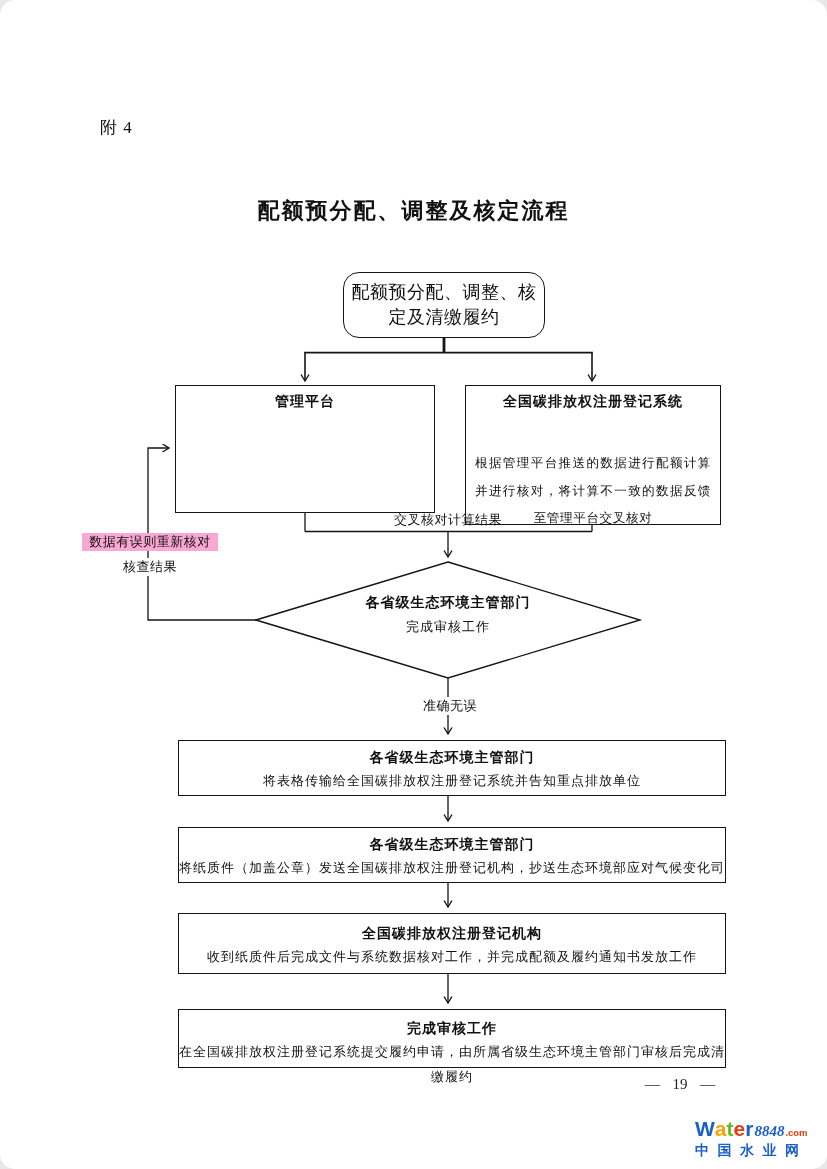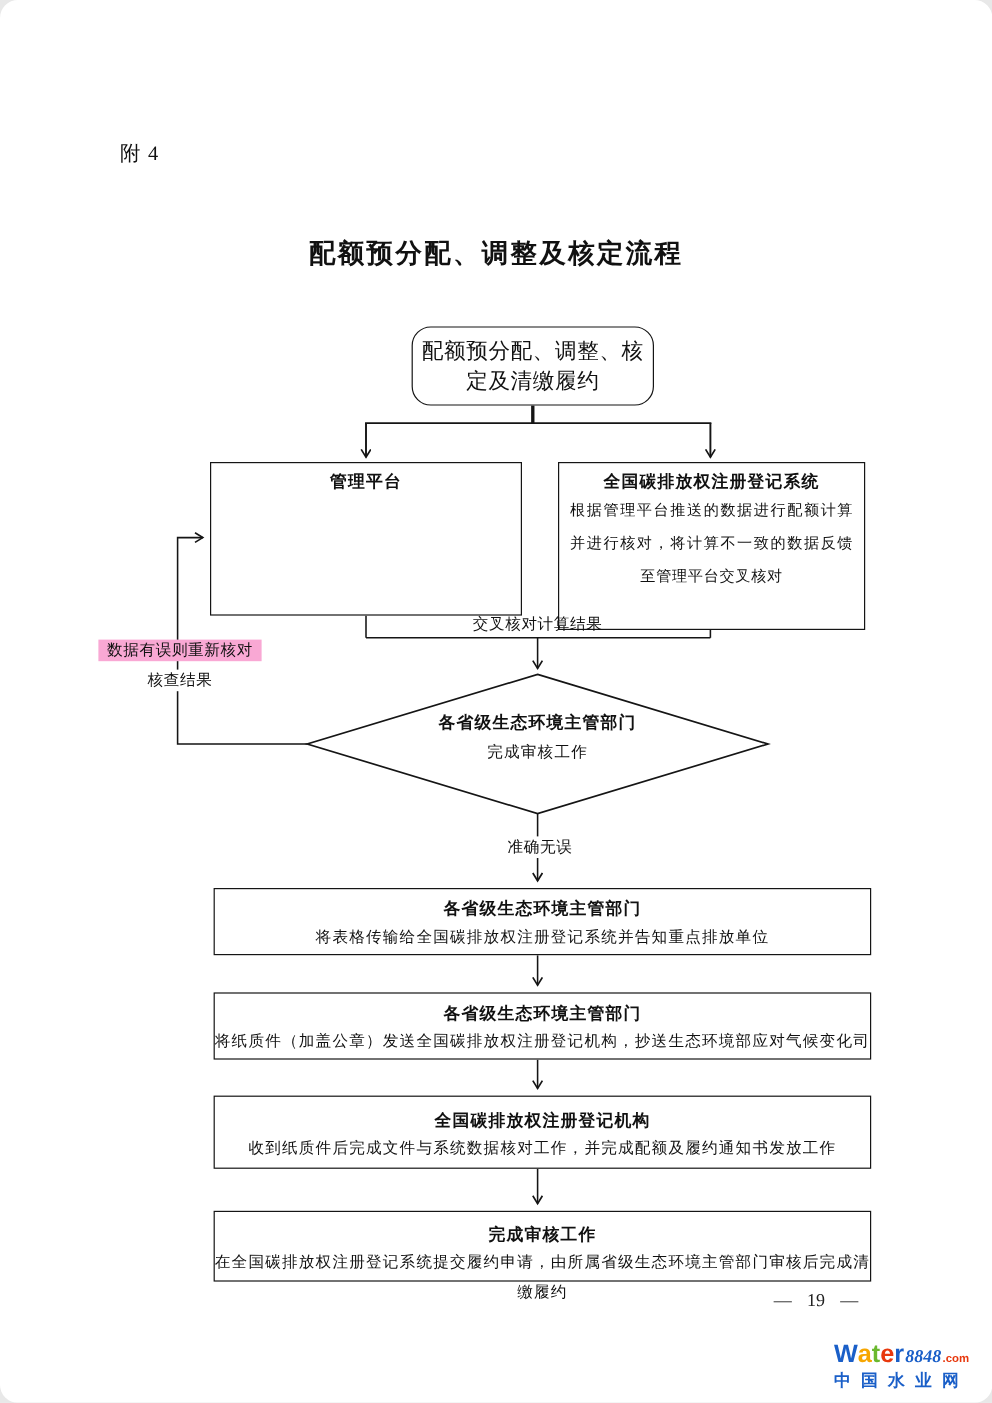--- a/index.html
+++ b/index.html
@@ -26,21 +26,21 @@
     font-size:18px;line-height:25px;padding:0 6px;letter-spacing:0.5px;
   }
   .node .bt{
     font-family:"Liberation Sans","DejaVu Sans",sans-serif;
     font-weight:700;font-size:14px;line-height:22px;letter-spacing:1px;
   }
   .node .bb{font-size:12.6px;letter-spacing:0.6px;}
   .mp-node{left:175px;top:385px;width:260px;height:128px;padding:4px 9px 0;}
   .mp-node .bb{line-height:25.5px;text-align:justify;text-align-last:center;}
   .rs-node{left:465px;top:385px;width:256px;height:140px;padding:4px 9px 0;}
-  .rs-node .bb{line-height:27.5px;text-align:justify;text-align-last:center;}
+  .rs-node .bb{line-height:27.5px;text-align:justify;text-align-last:center;margin-top:38px;}
   .edge-label{font-size:13px;letter-spacing:0.5px;text-align:center;}
   .cross-label{left:348px;top:511px;width:200px;}
   .fb1{left:82px;top:533px;width:136px;background:#f9a8d4;}
   .fb2{left:82px;top:558px;width:136px;background:#fff;}
   .ok-label{left:413px;top:697px;width:74px;background:#fff;}
   .diamond-text{left:298px;top:590px;width:300px;text-align:center;}
   .diamond-text .bt{
     font-family:"Liberation Sans","DejaVu Sans",sans-serif;
     font-weight:700;font-size:14px;line-height:24px;letter-spacing:1px;
   }

